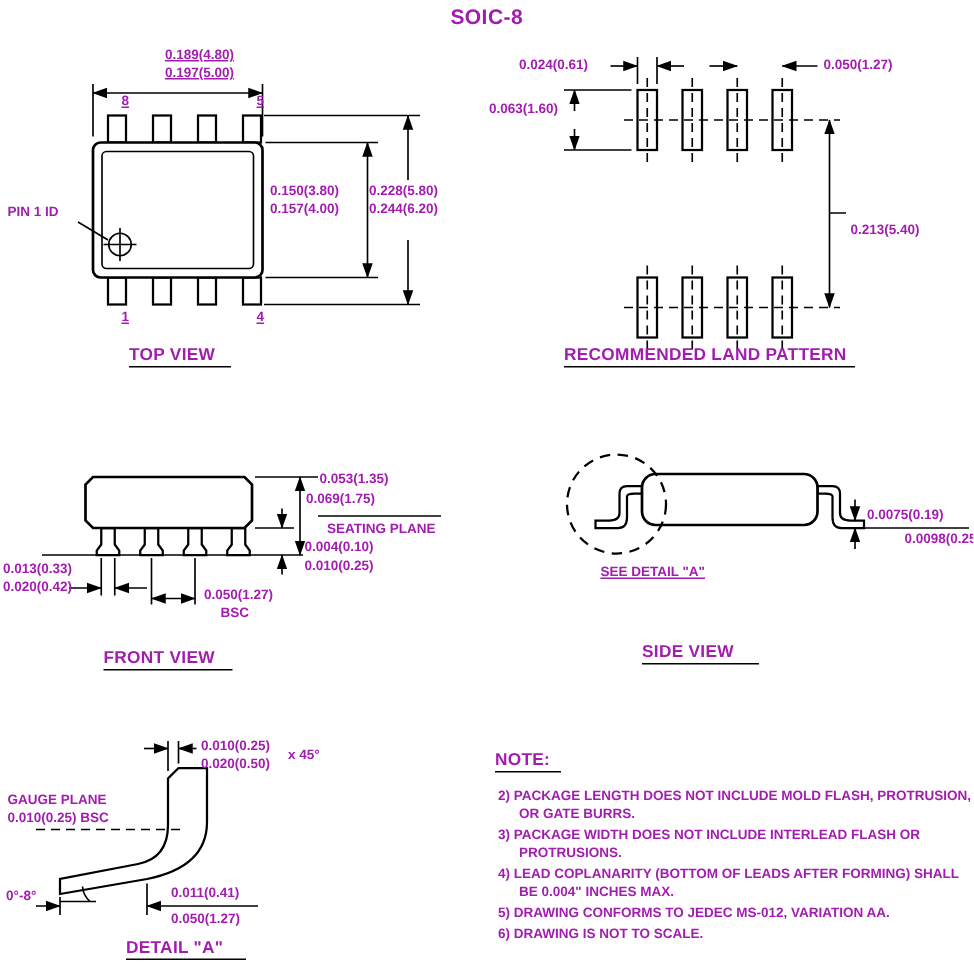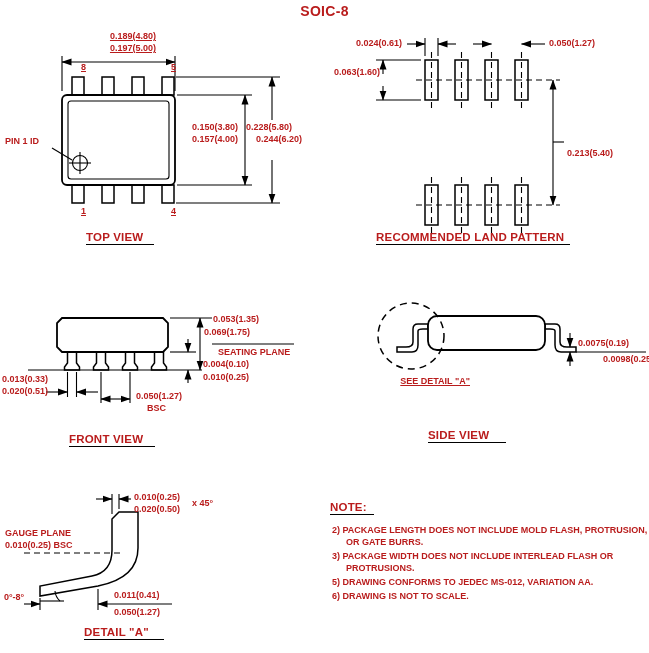--- a/index.html
+++ b/index.html
@@ -1,22 +1,22 @@
 <!DOCTYPE html>
 <html><head>
 <meta charset="utf-8">
 <style>
   * { margin:0; padding:0; box-sizing:border-box; }
   html,body { background:#fff; }
-  .sheet { position:relative; width:649px; height:653px; background:#fff; color:#b91c1c;
+  .sheet { position:relative; width:649px; height:653px; background:#fff; color:#a21caf;
            font-family:"Liberation Sans",sans-serif; overflow:hidden; }
   .ttl { position:absolute; left:0; top:3px; width:649px; text-align:center;
          font:bold 14px/17px "Liberation Sans",sans-serif; letter-spacing:.3px; }
   .lbl { position:absolute; font:bold 9px/11px "Liberation Sans",sans-serif; white-space:nowrap; }
-  .r { text-align:right; }
+  .r { text-align:left; }
   .c { text-align:right;text-decoration:underline; }
   .cap { position:absolute; font:bold 11.5px/14px "Liberation Sans",sans-serif; text-align:left;
          border-bottom:1.6px solid #000; letter-spacing:.2px; white-space:nowrap; }
   .notes { position:absolute; left:332px; top:524px; width:316px; }
   .note-item { font:bold 9px/12px "Liberation Sans",sans-serif; padding-left:14px;
                text-indent:-14px; margin-bottom:2px; }
   svg.draw { position:absolute; left:0; top:0; }
   .ol   { fill:#fff; stroke:#000; stroke-width:1.8; }
   .ol2  { fill:#fff; stroke:#000; stroke-width:1.5; }
   .thin { fill:none; stroke:#000; stroke-width:1.1; }
@@ -168,37 +168,37 @@
 
   <div class="lbl c" style="left:82px;top:31px;width:74px">0.189(4.80)</div>
   <div class="lbl c" style="left:82px;top:43px;width:74px">0.197(5.00)</div>
   <div class="lbl c" style="left:70px;top:62px;width:16px">8</div>
   <div class="lbl c" style="left:160px;top:62px;width:16px">5</div>
   <div class="lbl c" style="left:70px;top:206px;width:16px">1</div>
   <div class="lbl c" style="left:160px;top:206px;width:16px">4</div>
   <div class="lbl r" style="left:180px;top:122px;width:58px">0.150(3.80)</div>
   <div class="lbl r" style="left:180px;top:134px;width:58px">0.157(4.00)</div>
   <div class="lbl" style="left:246px;top:122px;width:58px">0.228(5.80)</div>
-  <div class="lbl" style="left:256px;top:134px;width:58px">0.244(6.20)</div>
+  <div class="lbl" style="left:246px;top:134px;width:58px">0.244(6.20)</div>
   <div class="lbl" style="left:5px;top:136px;width:50px">PIN 1 ID</div>
   <div class="cap" style="left:86px;top:230px;width:68px">TOP VIEW</div>
 
   <div class="lbl r" style="left:346px;top:38px;width:56px">0.024(0.61)</div>
   <div class="lbl" style="left:549px;top:38px;width:60px">0.050(1.27)</div>
   <div class="lbl r" style="left:326px;top:67px;width:54px">0.063(1.60)</div>
   <div class="lbl" style="left:567px;top:148px;width:62px">0.213(5.40)</div>
   <div class="cap" style="left:376px;top:230px;width:194px">RECOMMENDED LAND PATTERN</div>
 
   <div class="lbl" style="left:213px;top:314px;width:58px">0.053(1.35)</div>
   <div class="lbl" style="left:204px;top:327px;width:58px">0.069(1.75)</div>
   <div class="lbl" style="left:218px;top:347px;width:88px">SEATING PLANE</div>
   <div class="lbl" style="left:203px;top:359px;width:56px">0.004(0.10)</div>
   <div class="lbl" style="left:203px;top:372px;width:56px">0.010(0.25)</div>
   <div class="lbl" style="left:2px;top:374px;width:56px">0.013(0.33)</div>
-  <div class="lbl" style="left:2px;top:386px;width:56px">0.020(0.51)</div>
+  <div class="lbl" style="left:2px;top:386px;width:56px">0.020(0.42)</div>
   <div class="lbl" style="left:136px;top:391px;width:56px">0.050(1.27)</div>
   <div class="lbl" style="left:147px;top:403px;width:30px">BSC</div>
   <div class="cap" style="left:69px;top:432px;width:86px">FRONT VIEW</div>
 
   <div class="lbl c" style="left:364px;top:376px;width:106px">SEE DETAIL "A"</div>
   <div class="lbl" style="left:578px;top:338px;width:66px">0.0075(0.19)</div>
   <div class="lbl" style="left:603px;top:354px;width:66px">0.0098(0.25)</div>
   <div class="cap" style="left:428px;top:428px;width:78px">SIDE VIEW</div>
 
   <div class="lbl" style="left:134px;top:492px;width:56px">0.010(0.25)</div>
@@ -208,17 +208,18 @@
   <div class="lbl" style="left:5px;top:540px;width:96px">0.010(0.25) BSC</div>
   <div class="lbl" style="left:4px;top:592px;width:34px">0°-8°</div>
   <div class="lbl" style="left:114px;top:590px;width:56px">0.011(0.41)</div>
   <div class="lbl" style="left:114px;top:607px;width:56px">0.050(1.27)</div>
   <div class="cap" style="left:84px;top:625px;width:80px">DETAIL "A"</div>
 
   <div class="cap" style="left:330px;top:500px;width:44px">NOTE:</div>
   <div class="notes">
     <div class="note-item">2) PACKAGE LENGTH DOES NOT INCLUDE MOLD FLASH, PROTRUSION, OR GATE BURRS.</div>
     <div class="note-item">3) PACKAGE WIDTH DOES NOT INCLUDE INTERLEAD FLASH OR PROTRUSIONS.</div>
+    <div class="note-item">4) LEAD COPLANARITY (BOTTOM OF LEADS AFTER FORMING) SHALL BE 0.004" INCHES MAX.</div>
     <div class="note-item">5) DRAWING CONFORMS TO JEDEC MS-012, VARIATION AA.</div>
     <div class="note-item">6) DRAWING IS NOT TO SCALE.</div>
   </div>
 
 </div>
 
 </body></html>

